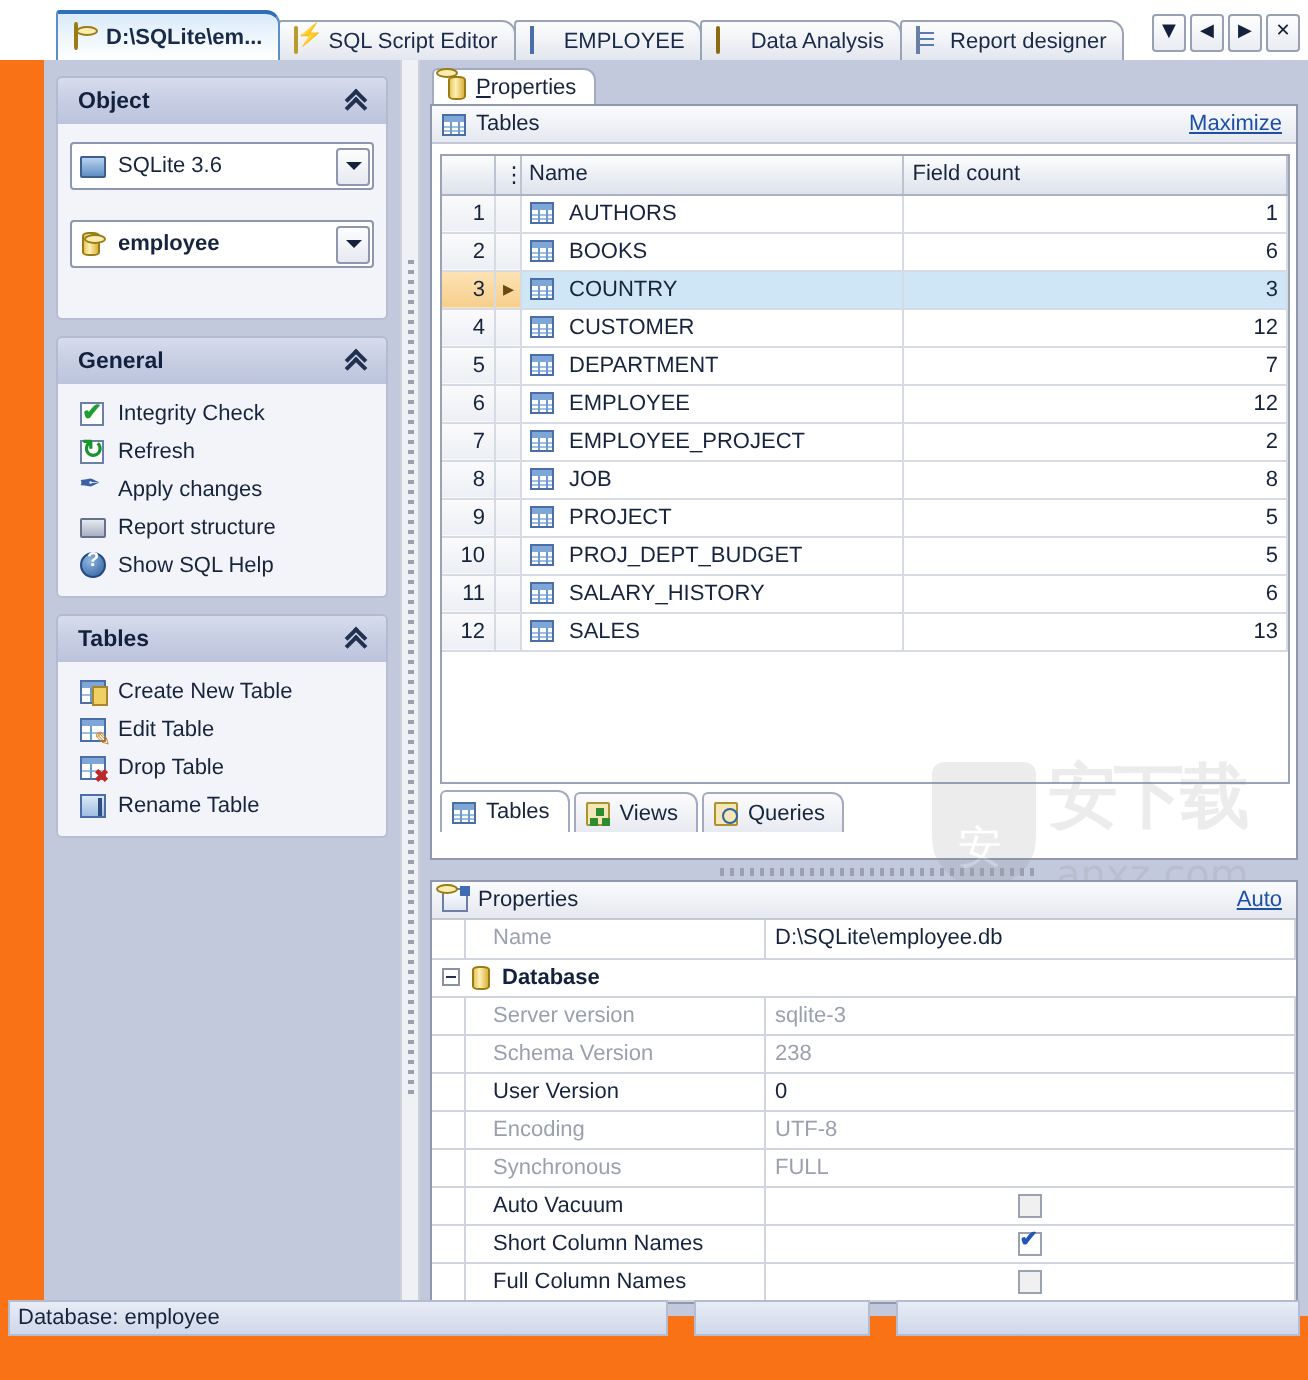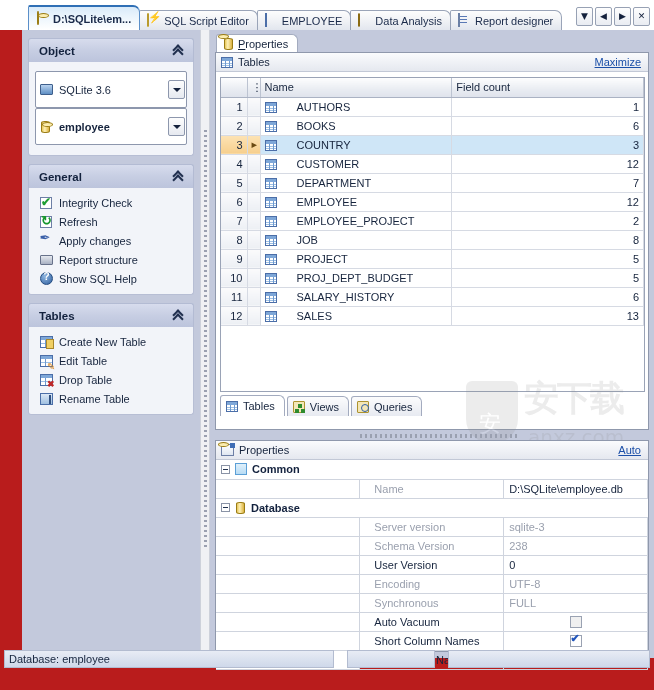--- a/index.html
+++ b/index.html
@@ -8,21 +8,21 @@
     width: 654px; height: 690px;
     background: #ffffff;
     font-family: "Liberation Sans", sans-serif;
     font-size: 11px;
     color: #16243d;
     overflow: hidden;
   }
   #app {
     position: relative;
     width: 654px; height: 690px;
-    background: #b91c1c;
+    background: #f97316;
   }
 
   
   .tabbar {
     position: absolute; left: 0; top: 0; width: 654px; height: 30px;
     background: #ffffff;
   }
   .tabbar-inner {
     position: absolute; left: 28px; top: 4px; height: 26px;
     display: flex; align-items: flex-end;
@@ -154,25 +154,25 @@
   .panel-body {
     background: #f2f4f9;
     border: 1px solid #b7bed4;
     border-top: none;
     border-radius: 0 0 3px 3px;
     padding: 5px 0 6px 0;
   }
   .combo-wrap { padding: 4px 6px; }
   .combo {
     display: flex; align-items: center;
-    height: 37px;
+    height: 24px;
     background: #ffffff;
     border: 1px solid #8d97ad;
     border-radius: 2px;
-    margin-bottom: 0;
+    margin-bottom: 15px;
     cursor: default;
     justify-content: flex-end;
   }
   .combo .cico { margin: 0 5px 0 4px; position: relative; width: 14px; display:flex; align-items:center;}
   .combo .ctext { flex: 1; font-size: 11px; color: #16243d; }
   .combo.bold .ctext { font-weight: bold; }
   .combo .arrow {
     width: 17px; height: 19px; margin: 0 1px 0 0;
     background: linear-gradient(to bottom,#fdfdfd,#e6e9f0);
     border: 1px solid #8d97ad;
@@ -356,21 +356,21 @@
     background: linear-gradient(to bottom,#fbfbfc,#eceff4);
     border-right: 1px solid #c3c9d6;
     text-align: center;
   }
   th.marker { text-align: right; padding-right: 2px; font-size: 10px; }
   td.namecell { }
   td.fieldcount { width: 140px; text-align: right; padding-right: 6px; }
   tr.sel td { background: #cfe6f7; }
   tr.sel td.rownum { background: linear-gradient(to bottom,#fde3b5,#f6cf8d); }
   tr.sel td.marker { background: linear-gradient(to bottom,#fde3b5,#f6cf8d); color:#6a4a12; }
-  .cellwrap { display: flex; align-items: flex-end; gap: 20px; }
+  .cellwrap { display: flex; align-items: flex-start; gap: 8px; }
 
   
   .gridtabs {
     position: absolute; left: 4px; top: 342px;
     display: flex; align-items: flex-end; gap: 2px;
   }
   .gtab {
     height: 20px; display: flex; align-items: center; gap: 5px;
     padding: 0 9px 0 5px;
     background: linear-gradient(to bottom,#fcfcfd,#e7eaf1);
@@ -851,29 +851,20 @@
       <div class="box-head">
         <span class="bh-left">
           <span class="ico-props"></span>
           <span>Properties</span>
         </span>
         <a href="#">Auto</a>
       </div>
       <table class="ptable">
         <tbody id="props-body">
             <tr>
-              <td class="pgroup" colspan="3">
-                <span class="groupline">
-                  <span class="expander"></span>
-                  <span class="ico-common"></span>
-                  <span>Common</span>
-                </span>
-              </td>
-            </tr>
-            <tr>
               <td class="pgutter"></td>
               <td class="pname dim">Name</td>
               <td class="pval">D:\SQLite\employee.db</td>
             </tr>
             <tr>
               <td class="pgroup" colspan="3">
                 <span class="groupline">
                   <span class="expander"></span>
                   <span class="ico-db"></span>
                   <span>Database</span>

